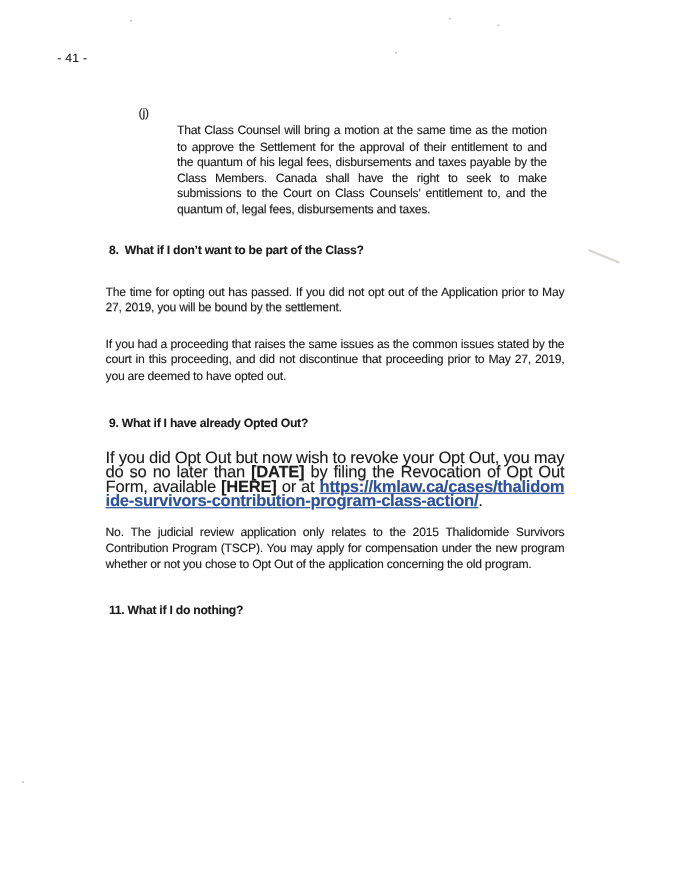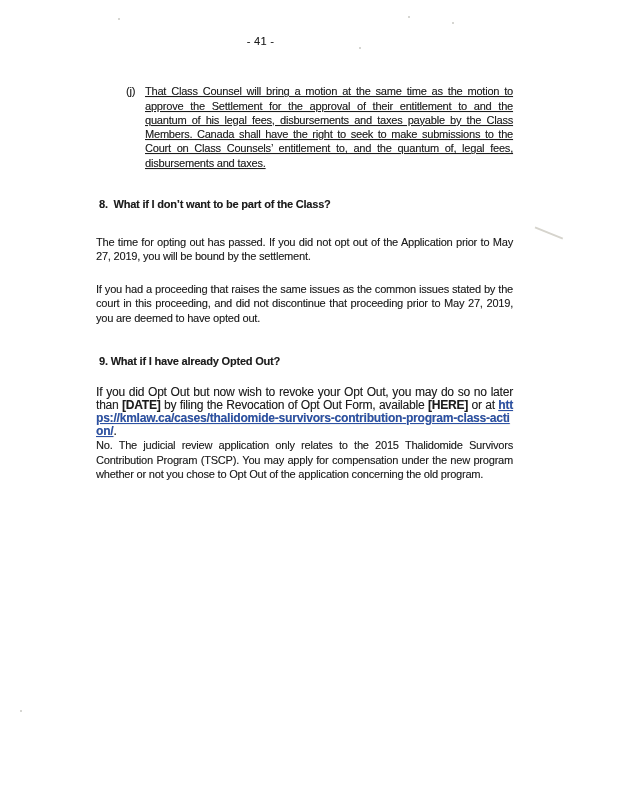--- a/index.html
+++ b/index.html
@@ -19,62 +19,61 @@
     position: absolute;
     left: 96px;
     top: 0;
     width: 417px;
     font-size: 11px;
     line-height: 14.3px;
     letter-spacing: -0.2px;
     text-shadow: 0.2px 0.2px 0.35px rgba(25,25,25,0.35);
   }
   .pagenum {
-    margin-top: 34px;
+    margin-top: 46px;
     position: relative;
     left: -44px;
-    text-align: center;
+    text-align: left;
     letter-spacing: 0.3px;
   }
   .item-j {
     margin-top: 36px;
     display: flex;
     align-items: flex-start;
   }
   .j-label {
     flex: none;
     margin-left: 30px;
     width: 19px;
   }
   .j-text {
     flex: 1;
-    margin: 0;
+    margin: 16px;
     text-align: justify;
-    text-decoration: underline;
   }
   .qhead {
     font-weight: bold;
     margin: 0;
     padding-left: 3px;
     font-size: 11px;
     line-height: 14.5px;
     white-space: pre-wrap;
   }
-  .qhead.h8  { margin-top: 27px; }
+  .qhead.h8  { margin-top: 7px; }
   .qhead.h9  { margin-top: 29px; }
   .qhead.h10 { margin-top: 29px; }
   .qhead.h11 { margin-top: 28px; }
   .para {
     margin: 0;
     text-align: justify;
   }
   .para.p81  { margin-top: 23px; }
   .para.p82  { margin-top: 19px; }
-  .para.p9   { margin-top: 17px; font-size: 12px; line-height: 13.2px; }
-  .para.p101 { }
+  .para.p9   { margin-top: 17px; font-size: 15px; line-height: 13.2px; }
+  .para.p101 { margin-top: 15px; }
   .para.p102 { margin-top: 15px; }
   .para.p11  { margin-top: 16px; }
   .link {
     color: var(--link, #2b51a5);
     text-decoration: underline;
     font-weight: bold;
     word-break: break-all;
   }
   b { font-weight: bold; }
   .speck {
@@ -120,15 +119,16 @@
   <p class="para p82">If you had a proceeding that raises the same issues as the common issues stated by the court in this proceeding, and did not discontinue that proceeding prior to May 27, 2019, you are deemed to have opted out.</p>
 
   <h2 class="qhead h9">9. What if I have already Opted Out?</h2>
 
   <p class="para p9"><span>If you did Opt Out but now wish to revoke your Opt Out, you may do so no later than </span><b>[DATE]</b><span> by filing the Revocation of Opt Out Form, available </span><b>[HERE]</b><span> or at </span><a class="link" href="#">https://kmlaw.ca/cases/thalidomide-survivors-contribution-program-class-action/</a><span>.</span></p>
 
 
   <p class="para p101">No. The judicial review application only relates to the 2015 Thalidomide Survivors Contribution Program (TSCP). You may apply for compensation under the new program whether or not you chose to Opt Out of the application concerning the old program.</p>
 
 
+  <h2 class="qhead h11">11. What if I do nothing?</h2>
 
 
 </div>
 
 </body></html>

